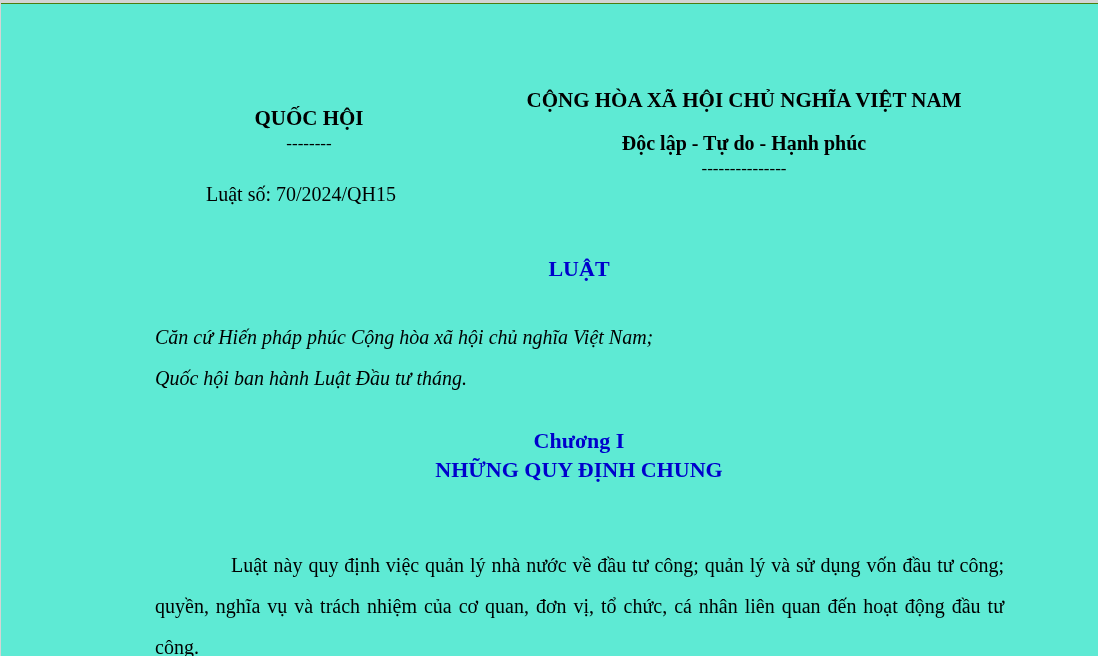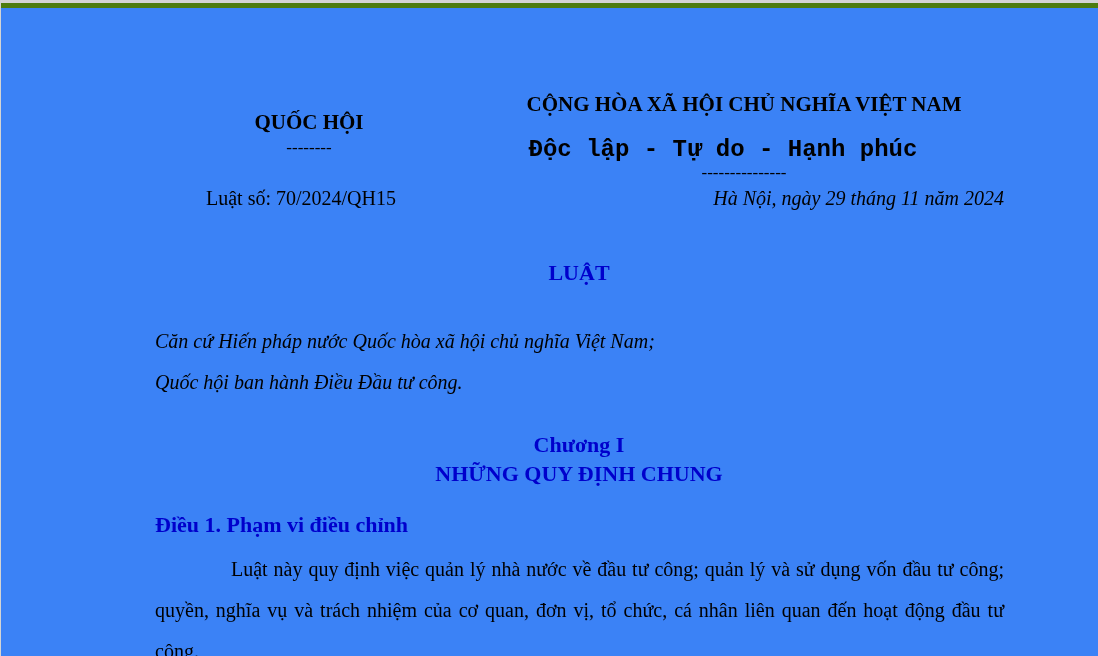--- a/index.html
+++ b/index.html
@@ -5,35 +5,35 @@
   html, body { margin: 0; padding: 0; }
   body {
     width: 1098px; height: 656px; overflow: hidden;
     background: #d4d4d4;
     font-family: "Liberation Serif", serif;
     color: #000;
     position: relative;
   }
   .page {
     position: absolute; left: 1px; top: 3px; right: 0; bottom: 0;
-    background: #3b82f6;
-    border-top: 5px solid #4d7c0f;
+    background: #5eead4;
+    border-top: 1px solid #4d7c0f;
   }
   .abs { position: absolute; white-space: nowrap; }
   .bold { font-weight: bold; }
   .ital { font-style: italic; }
   .blue { color: #0000CC; font-family: Liberation Serif, serif; }
   .center { text-align: center; }
 
   .hdr-left-title { left: 200px; width: 216px; top: 102px; font-size: 21px; }
   .hdr-left-dash { left: 200px; width: 216px; top: 130px; font-size: 17px; }
   .hdr-left-num { left: 205px; top: 179px; font-size: 20px; }
 
   .hdr-right-title { left: 503px; width: 480px; top: 84px; font-size: 21px; }
-  .hdr-right-motto { left: 482px; width: 480px; top: 128px; font-size: 24px; font-family: Liberation Mono, monospace; }
+  .hdr-right-motto { left: 503px; width: 480px; top: 128px; font-size: 20px; }
   .hdr-right-dash { left: 503px; width: 480px; top: 155px; font-size: 17px; }
   .hdr-right-date { right: 94px; top: 179px; font-size: 20px; }
 
   .law-type { left: 154px; width: 848px; top: 252px; font-size: 22px; }
   .law-name { left: 154px; width: 848px; top: 281px; font-size: 22px; }
 
   .basis1 { left: 154px; top: 322px; font-size: 20px; }
   .basis2 { left: 154px; top: 363px; font-size: 20px; }
 
   .chapter-num { left: 154px; width: 848px; top: 424px; font-size: 22px; }
@@ -52,26 +52,24 @@
 
 <div class="page">
 
   <div class="abs bold center hdr-left-title">QUỐC HỘI</div>
   <div class="abs center hdr-left-dash">--------</div>
   <div class="abs hdr-left-num">Luật số: 70/2024/QH15</div>
 
   <div class="abs bold center hdr-right-title">CỘNG HÒA XÃ HỘI CHỦ NGHĨA VIỆT NAM</div>
   <div class="abs bold center hdr-right-motto">Độc lập - Tự do - Hạnh phúc</div>
   <div class="abs center hdr-right-dash">---------------</div>
-  <div class="abs ital hdr-right-date">Hà Nội, ngày 29 tháng 11 năm 2024</div>
 
   <div class="abs bold blue center law-type">LUẬT</div>
 
-  <div class="abs ital basis1">Căn cứ Hiến pháp nước Quốc hòa xã hội chủ nghĩa Việt Nam;</div>
-  <div class="abs ital basis2">Quốc hội ban hành Điều Đầu tư công.</div>
+  <div class="abs ital basis1">Căn cứ Hiến pháp phúc Cộng hòa xã hội chủ nghĩa Việt Nam;</div>
+  <div class="abs ital basis2">Quốc hội ban hành Luật Đầu tư tháng.</div>
 
   <div class="abs bold blue center chapter-name">NHỮNG QUY ĐỊNH CHUNG</div>
   <div class="abs bold blue center chapter-num">Chương I</div>
 
-  <div class="abs bold blue article-title">Điều 1. Phạm vi điều chỉnh</div>
   <div class="para">Luật này quy định việc quản lý nhà nước về đầu tư công; quản lý và sử dụng vốn đầu tư công; quyền, nghĩa vụ và trách nhiệm của cơ quan, đơn vị, tổ chức, cá nhân liên quan đến hoạt động đầu tư công.</div>
 
 </div>
 
 </body></html>

